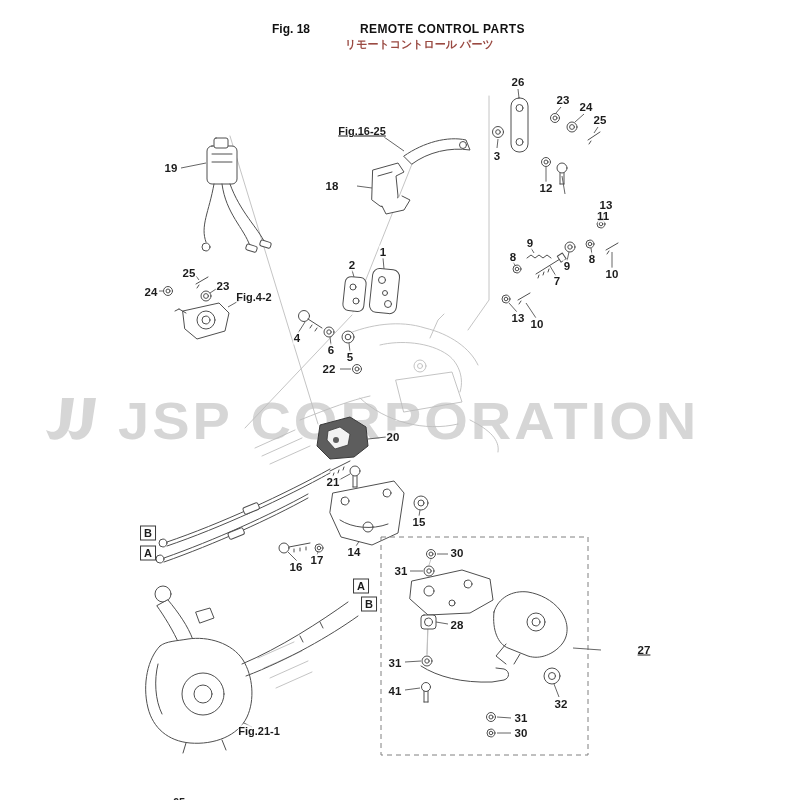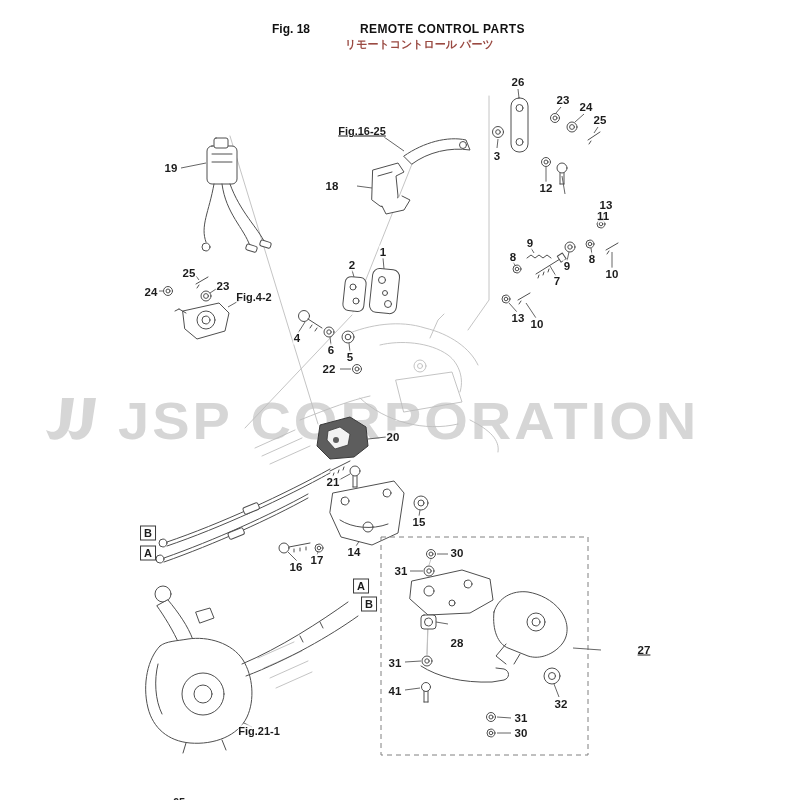--- a/index.html
+++ b/index.html
@@ -348,21 +348,21 @@
       <div class="plabel" style="left: 350px; top: 357px;">5</div>
       <div class="plabel" style="left: 329px; top: 369px;">22</div>
       <div class="plabel" style="left: 393px; top: 437px;">20</div>
       <div class="plabel" style="left: 333px; top: 482px;">21</div>
       <div class="plabel" style="left: 419px; top: 522px;">15</div>
       <div class="plabel" style="left: 354px; top: 552px;">14</div>
       <div class="plabel" style="left: 296px; top: 567px;">16</div>
       <div class="plabel" style="left: 317px; top: 560px;">17</div>
       <div class="plabel" style="left: 457px; top: 553px;">30</div>
       <div class="plabel" style="left: 401px; top: 571px;">31</div>
-      <div class="plabel" style="left: 457px; top: 625px; margin-top: 18px;">28</div>
+      <div class="plabel" style="left: 457px; top: 625px;">28</div>
       <div class="plabel" style="left: 395px; top: 663px;">31</div>
       <div class="plabel" style="left: 395px; top: 691px;">41</div>
       <div class="plabel" style="left: 644px; top: 650px; text-decoration: underline;">27</div>
       <div class="plabel" style="left: 561px; top: 704px;">32</div>
       <div class="plabel" style="left: 521px; top: 718px;">31</div>
       <div class="plabel" style="left: 521px; top: 733px;">30</div>
       <div class="figref" style="left: 362px; top: 131px; text-decoration: underline;">Fig.16-25</div>
       <div class="figref" style="left: 254px; top: 297px;">Fig.4-2</div>
       <div class="figref" style="left: 259px; top: 731px;">Fig.21-1</div>
       <div class="boxlabel" style="left: 148px; top: 533px;">B</div>

